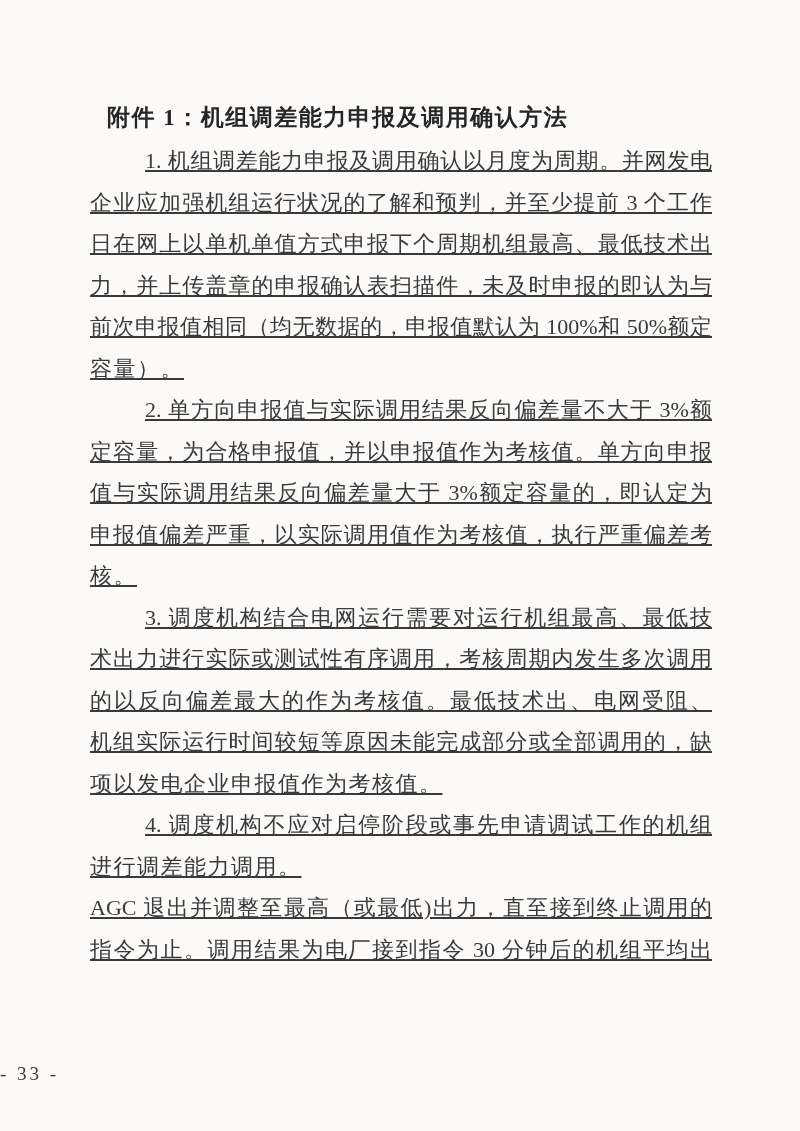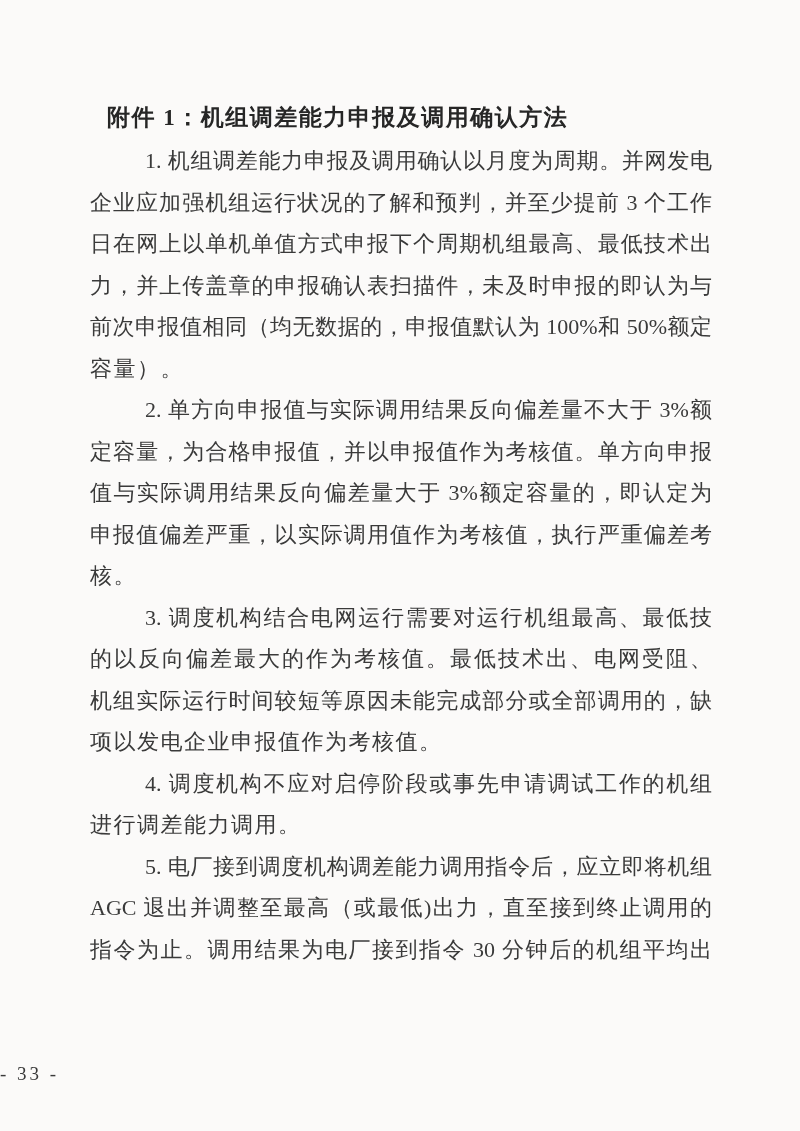--- a/index.html
+++ b/index.html
@@ -31,20 +31,21 @@
   .doc-body {
     width: 622px;
   }
   .line {
     font-size: 22px;
     line-height: 41.5px;
     height: 41.5px;
     text-align: justify;
     text-align-last: justify;
     overflow: hidden;
+    text-decoration: underline;
   }
   .line.indent {
     padding-left: 55px;
   }
   .line.end {
     text-align: right;
     text-align-last: left;
     letter-spacing: 1.5px;
   }
   .page-footer {
@@ -71,25 +72,25 @@
     <div class="line">日在网上以单机单值方式申报下个周期机组最高、最低技术出</div>
     <div class="line">力，并上传盖章的申报确认表扫描件，未及时申报的即认为与</div>
     <div class="line">前次申报值相同（均无数据的，申报值默认为 100%和 50%额定</div>
     <div class="line end">容量）。</div>
     <div class="line indent">2. 单方向申报值与实际调用结果反向偏差量不大于 3%额</div>
     <div class="line">定容量，为合格申报值，并以申报值作为考核值。单方向申报</div>
     <div class="line">值与实际调用结果反向偏差量大于 3%额定容量的，即认定为</div>
     <div class="line">申报值偏差严重，以实际调用值作为考核值，执行严重偏差考</div>
     <div class="line end">核。</div>
     <div class="line indent">3. 调度机构结合电网运行需要对运行机组最高、最低技</div>
+    <div class="line">术出力进行实际或测试性有序调用，考核周期内发生多次调用</div>
     <div class="line">的以反向偏差最大的作为考核值。最低技术出、电网受阻、</div>
     <div class="line">机组实际运行时间较短等原因未能完成部分或全部调用的，缺</div>
     <div class="line end">项以发电企业申报值作为考核值。</div>
     <div class="line indent">4. 调度机构不应对启停阶段或事先申请调试工作的机组</div>
     <div class="line end">进行调差能力调用。</div>
-    <div class="line indent">5. 电厂接到调度机构调差能力调用指令后，应立即将机组</div>
     <div class="line">AGC 退出并调整至最高（或最低)出力，直至接到终止调用的</div>
     <div class="line">指令为止。调用结果为电厂接到指令 30 分钟后的机组平均出</div>
   </div>
 
   <div class="page-footer">- 33 -</div>
 
 </div>
 
 </body></html>

